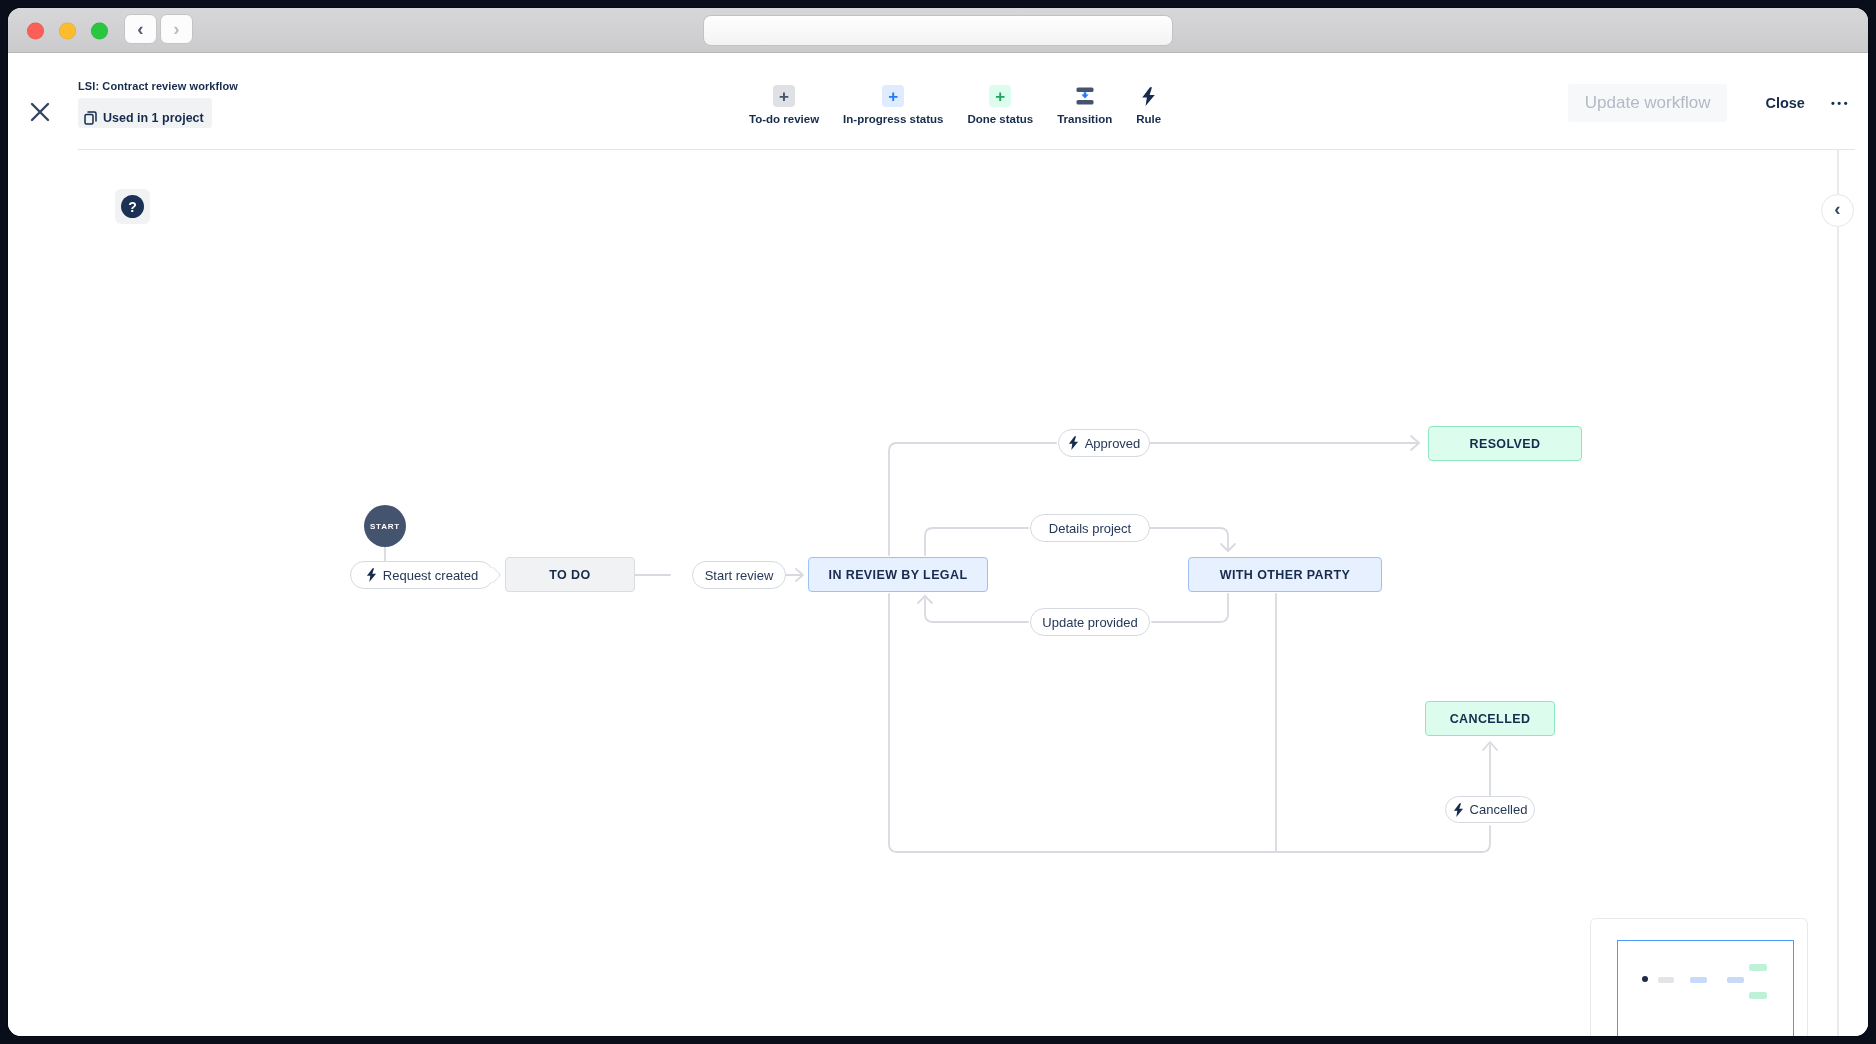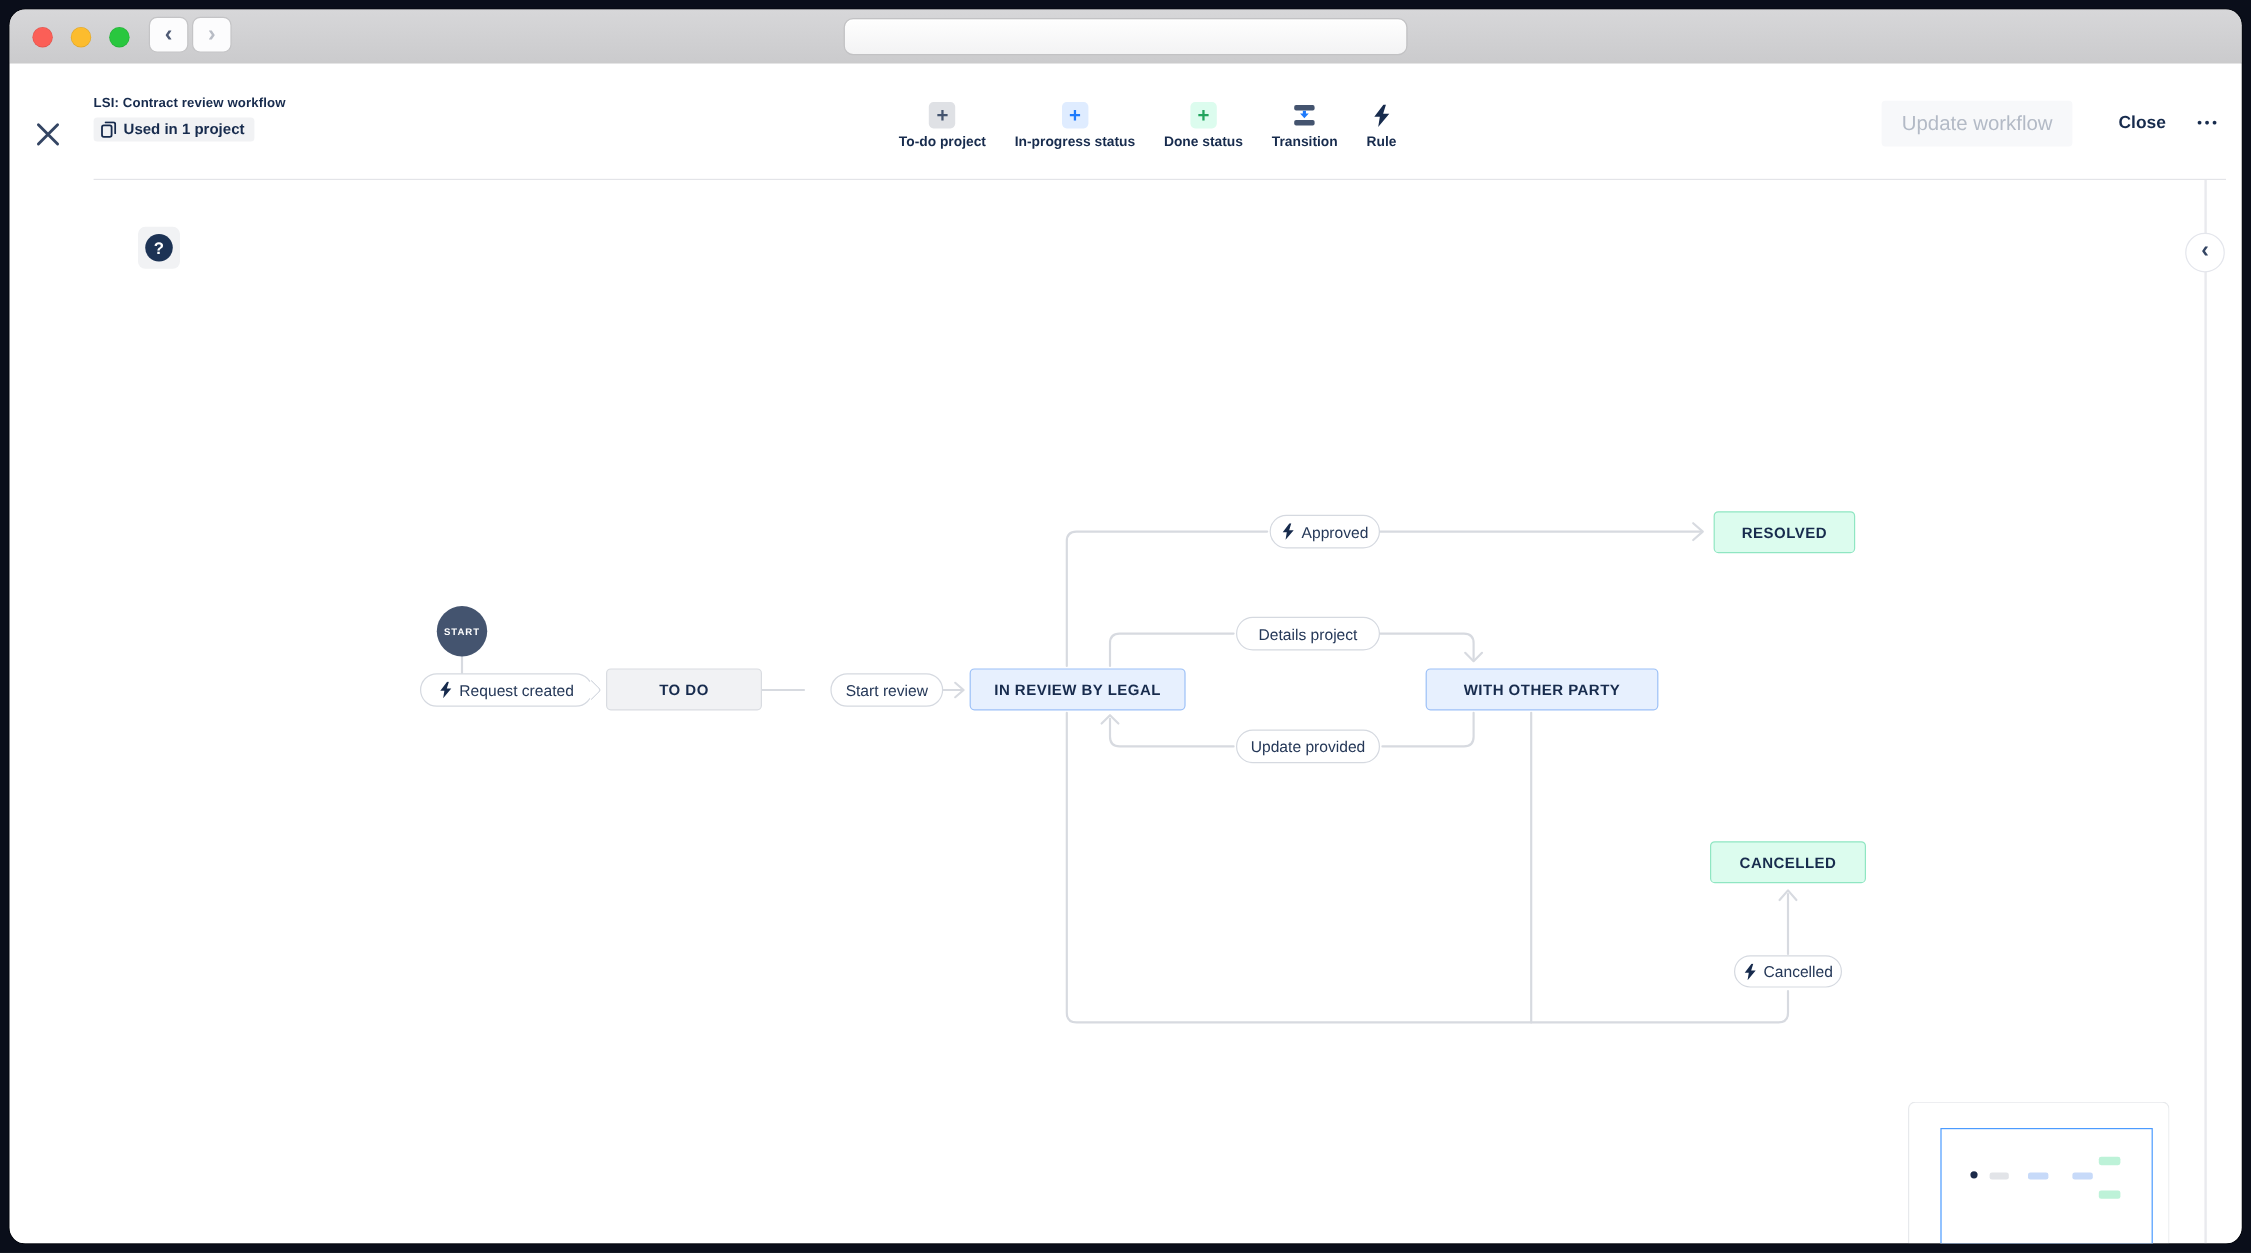--- a/index.html
+++ b/index.html
@@ -27,21 +27,21 @@
   
   .header { position:absolute; left:0; top:45px; width:100%; height:97px; background:#fff; }
   .header .rule-line { position:absolute; left:70px; right:13px; bottom:0;
                        height:1.5px; background:#e3e4e8; }
   .xbtn { position:absolute; left:22px; top:45px; width:28px; height:28px;
           background:transparent; border:none; cursor:pointer; }
   .xbtn svg { display:block; }
   .titleblock { position:absolute; left:70px; top:27px; }
   .wf-title { font-size:11px; font-weight:700; color:#172b4d; letter-spacing:.1px; }
   .badge { margin-top:6px; display:inline-flex; align-items:center; gap:6px;
-           background:#f1f2f4; border-radius:3px; padding:3px 8px 3px 6px;
+           background:#f1f2f4; border-radius:3px; padding:13px 8px 3px 6px;
            font-size:12.5px; font-weight:600; color:#172b4d; }
   .toolbar { position:absolute; left:741px; top:32px; display:flex; gap:24px; }
   .tool { display:flex; flex-direction:column; align-items:center; cursor:grab; }
   .tool .tile { width:22px; height:22px; border-radius:4px; display:flex;
                 align-items:center; justify-content:center; font-size:17px;
                 font-weight:700; line-height:1; }
   .tile.gray { background:#dfe1e5; color:#44546f; }
   .tile.blue { background:#dfecff; color:#1d7afc; }
   .tile.green{ background:#dcfcee; color:#21a45d; }
   .tile.plain{ background:transparent; }
@@ -148,21 +148,21 @@
         </svg>
         <span>Used in 1 project</span>
       </div>
     </div>
 
     <div class="toolbar">
       <div class="tool">
         <div class="tile gray">
           <span>+</span>
         </div>
-        <div class="tlabel">To-do project</div>
+        <div class="tlabel">To-do review</div>
       </div>
       <div class="tool">
         <div class="tile blue">
           <span>+</span>
         </div>
         <div class="tlabel">In-progress status</div>
       </div>
       <div class="tool">
         <div class="tile green">
           <span>+</span>
@@ -260,21 +260,21 @@
 
     <div class="tpill" style="left:1050px; top:279px; width:92px;">
       <span class="bolt">
         <svg width="11" height="14" viewBox="0 0 12 15">
             <path d="M7.2 0 L1 8.2 H4.7 L3.6 15 L11 6.2 H6.9 L8.8 0 Z" fill="#172b4d"></path>
           </svg>
       </span>
       <span>Approved</span>
     </div>
 
-    <div class="status done" style="left:1420px; top:276px; width:118px;">
+    <div class="status done" style="left:1420px; top:276px; width:154px;">
       <span>RESOLVED</span>
     </div>
 
     <div class="tpill" style="left:1022px; top:364px; width:120px;">
       <span>Details project</span>
     </div>
 
     <div class="status inprog" style="left:1180px; top:407px; width:194px;">
       <span>WITH OTHER PARTY</span>
     </div>

